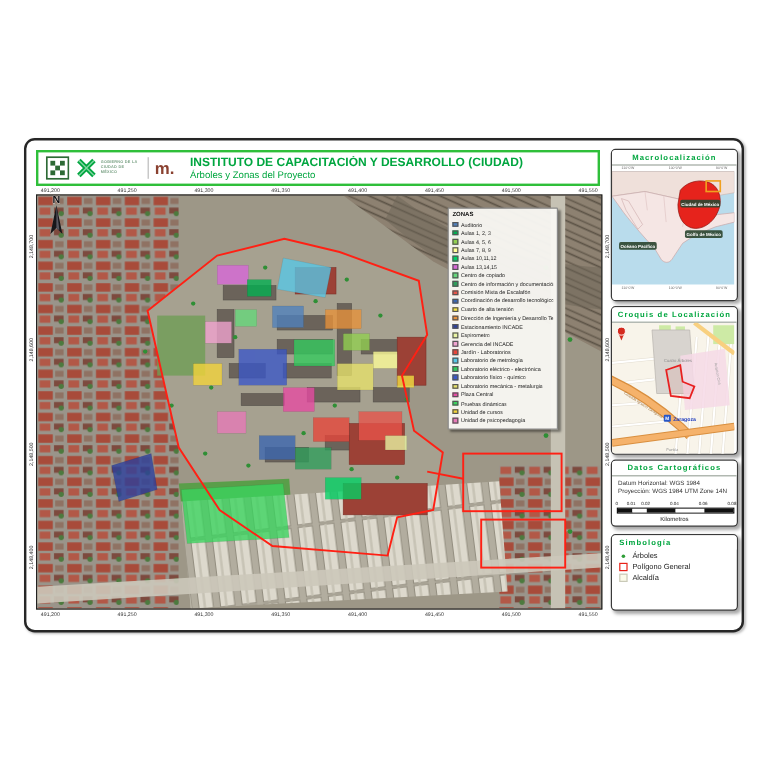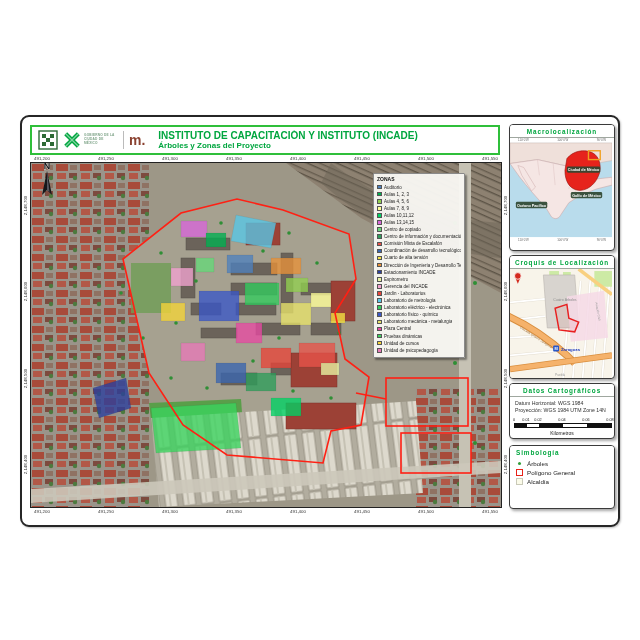--- a/index.html
+++ b/index.html
@@ -10,21 +10,21 @@
   
   .hdr{position:absolute;left:8px;top:8px;width:470px;height:30px;border:2px solid #2fbf3a;
        background:#fff;display:flex;align-items:center;box-sizing:border-box;padding:0 6px;gap:5px;}
   .escudo{width:20px;height:20px;flex:none;}
   .cdmx{display:flex;align-items:center;gap:3px;flex:none;}
   .gov-txt{width:34px;font-size:3.2px;line-height:1.15;color:#7da387;font-weight:bold;letter-spacing:.2px;}
   .hdr-div{width:1px;height:18px;background:#bbb;flex:none;}
   .mlogo{font-size:14px;font-weight:bold;color:#8a4130;flex:none;line-height:1;}
   .titles{margin-left:8px;overflow:hidden;}
   .t1{font-size:10px;font-weight:bold;color:#00a63f;white-space:nowrap;}
-  .t2{font-size:8px;font-weight:bold;color:#00a63f;white-space:nowrap;}
+  .t2{font-size:8px;font-weight:normal;color:#00a63f;white-space:nowrap;}
   
   .map-frame{position:absolute;left:8px;top:45px;width:472px;height:346px;border:1px solid #222;
              box-sizing:border-box;background:#9d9787;overflow:hidden;}
   .xlabels{position:absolute;left:8px;width:472px;display:flex;justify-content:space-between;
            padding:0 4px;box-sizing:border-box;}
   .xlabels span{font-size:4.4px;color:#333;}
   .xl-top{top:39px;} .xl-bot{top:392px;}
   .ylabels{position:absolute;top:45px;height:346px;width:8px;display:flex;flex-direction:column;
            justify-content:space-around;align-items:center;}
   .yl-left{left:0px;} .yl-right{left:480px;}
@@ -82,21 +82,21 @@
     <div class="cdmx">
       <svg width="18" height="18" viewBox="0 0 20 20">
         <path d="M3,3 L17,17 M17,3 L3,17" stroke="#00a63f" stroke-width="4.6" fill="none"></path>
         <path d="M3,3 L17,17 M17,3 L3,17" stroke="#7fd4a0" stroke-width="1.4" fill="none"></path>
       </svg>
       <div class="gov-txt">GOBIERNO DE LA CIUDAD DE MÉXICO</div>
     </div>
     <div class="hdr-div"></div>
     <div class="mlogo">m.</div>
     <div class="titles">
-      <div class="t1">INSTITUTO DE CAPACITACIÓN Y INSTITUTO (INCADE)</div>
+      <div class="t1">INSTITUTO DE CAPACITACIÓN Y DESARROLLO (CIUDAD)</div>
       <div class="t2">Árboles y Zonas del Proyecto</div>
     </div>
   </div>
 
   <div class="xlabels xl-top">
   <span>491,200</span>
         <span>491,250</span>
         <span>491,300</span>
         <span>491,350</span>
         <span>491,400</span>

